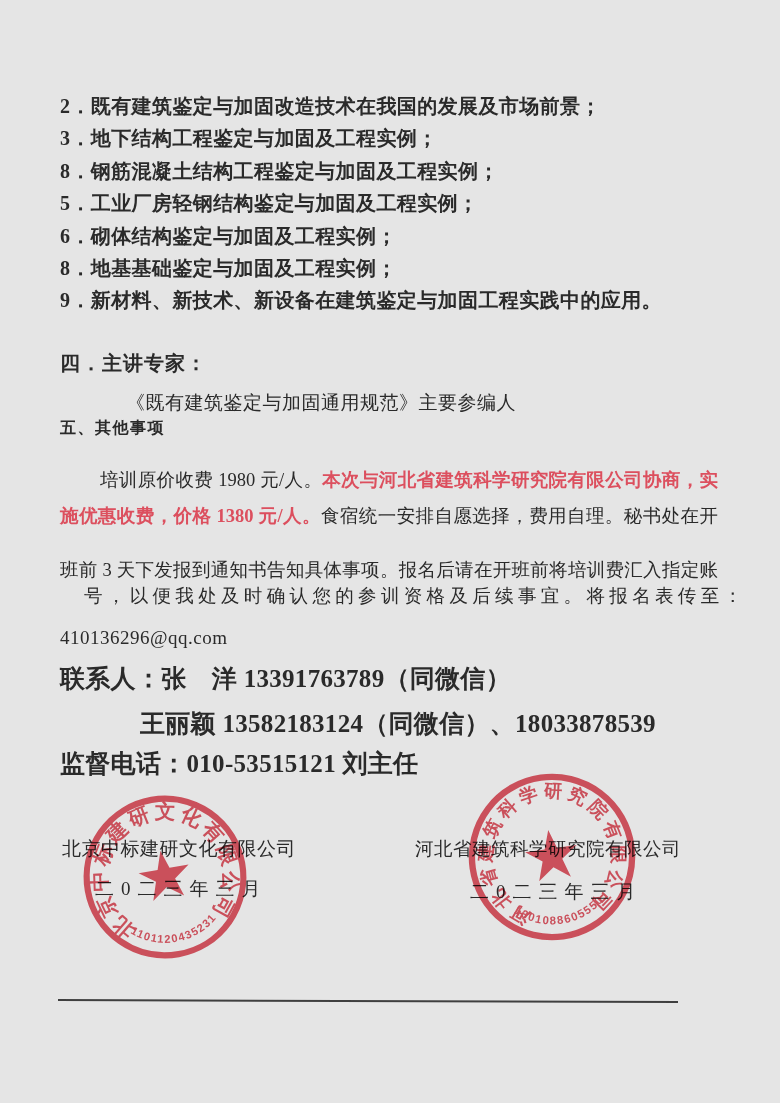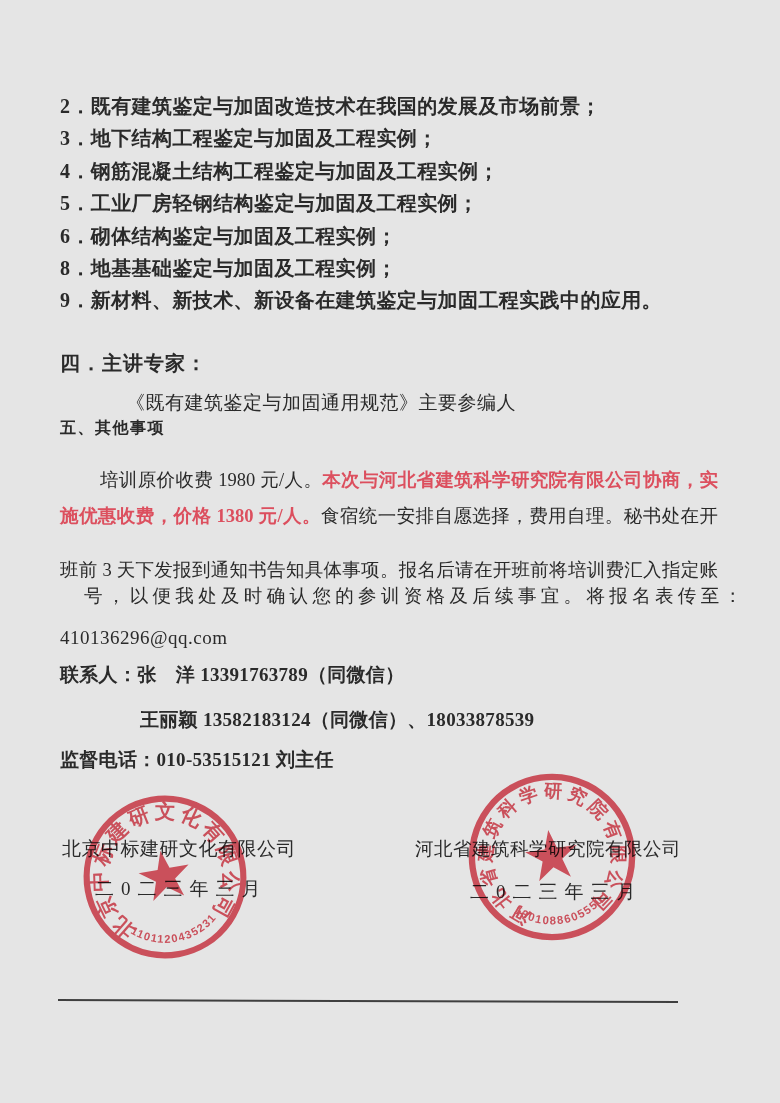--- a/index.html
+++ b/index.html
@@ -41,21 +41,21 @@
   .pl1 { top:468px; text-indent:40px; }
   .pl2 { top:504px; }
   .pl3 { top:544px;margin-top:14px; }
   .pl4 { top:584px;margin-left:24px; }
   .red { color:var(--red_text, #dc4f5e); font-weight:700; }
   .email-line {
     position:absolute; top:627px; left:60px;
     font-size:19px; letter-spacing:0.5px;
   }
   
-  .contact { position:absolute; font-size:19px; font-weight:600; letter-spacing:0.3px; }
+  .contact { position:absolute; font-size:25px; font-weight:600; letter-spacing:0.3px; }
   .contact-1 { top:662px; left:60px; }
   .contact-2 { top:707px; left:140px; }
   .contact-3 { top:747px; left:60px; }
   
   .company-name { position:absolute; font-size:19px; font-weight:500; letter-spacing:0.5px; z-index:1; }
   .company-left  { top:836px; left:62px; }
   .company-right { top:836px; left:415px; font-size:18.5px; }
   .sign-date { position:absolute; font-size:19px; letter-spacing:7px; z-index:1; }
   .date-left  { top:876px; left:95px; }
   .date-right { top:879px; left:470px; }
@@ -84,21 +84,21 @@
   }
 </style>
 </head>
 <body>
 
 <div class="page">
 
   <div class="topic-list">
     <div class="topic-item">2．既有建筑鉴定与加固改造技术在我国的发展及市场前景；</div>
     <div class="topic-item">3．地下结构工程鉴定与加固及工程实例；</div>
-    <div class="topic-item">4．钢筋混凝土结构工程鉴定与加固及工程实例；</div>
+    <div class="topic-item">8．钢筋混凝土结构工程鉴定与加固及工程实例；</div>
     <div class="topic-item">5．工业厂房轻钢结构鉴定与加固及工程实例；</div>
     <div class="topic-item">6．砌体结构鉴定与加固及工程实例；</div>
     <div class="topic-item">8．地基基础鉴定与加固及工程实例；</div>
     <div class="topic-item">9．新材料、新技术、新设备在建筑鉴定与加固工程实践中的应用。</div>
   </div>
 
   <div class="sec4-heading">四．主讲专家：</div>
   <div class="sec4-body">《既有建筑鉴定与加固通用规范》主要参编人</div>
 
   <div class="sec5-heading">五、其他事项</div>

